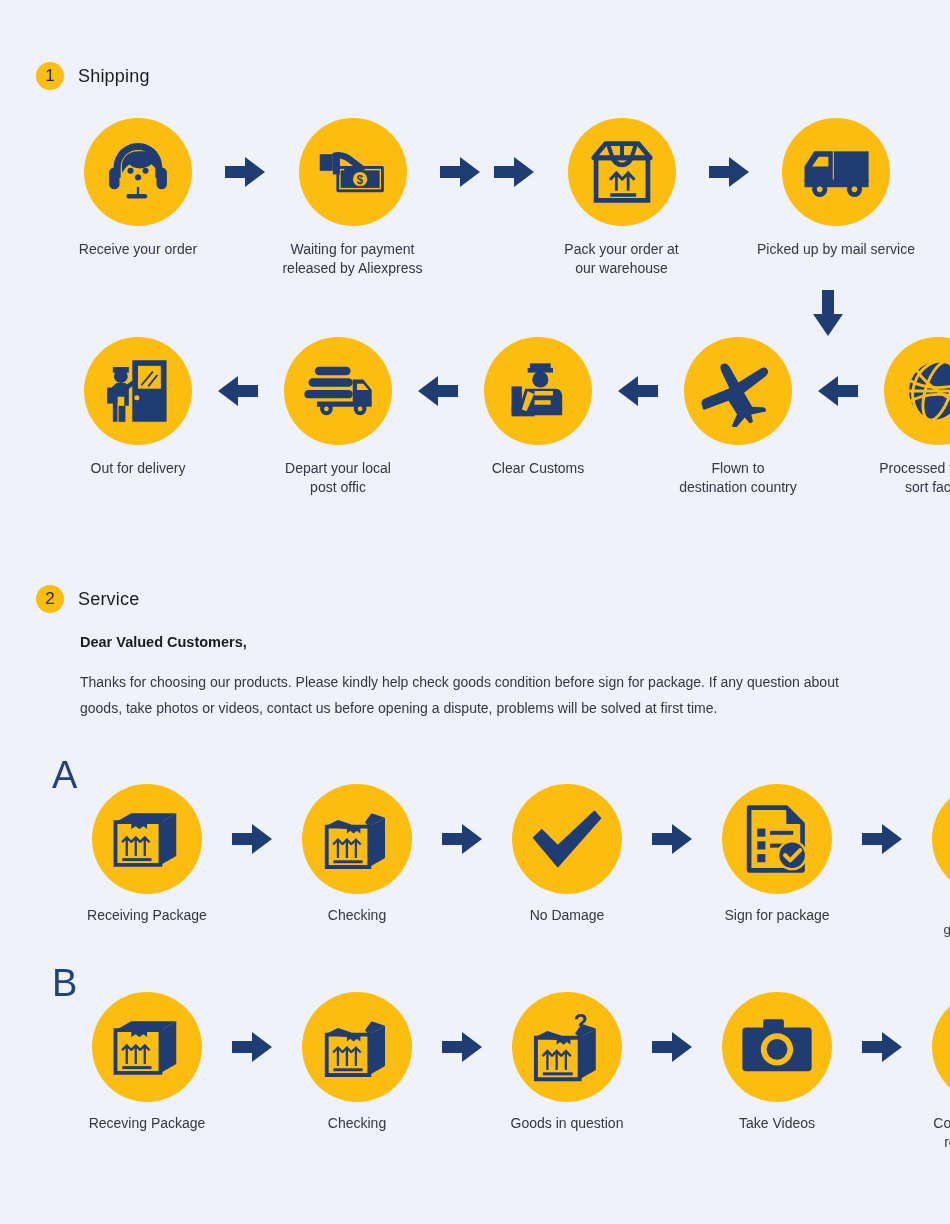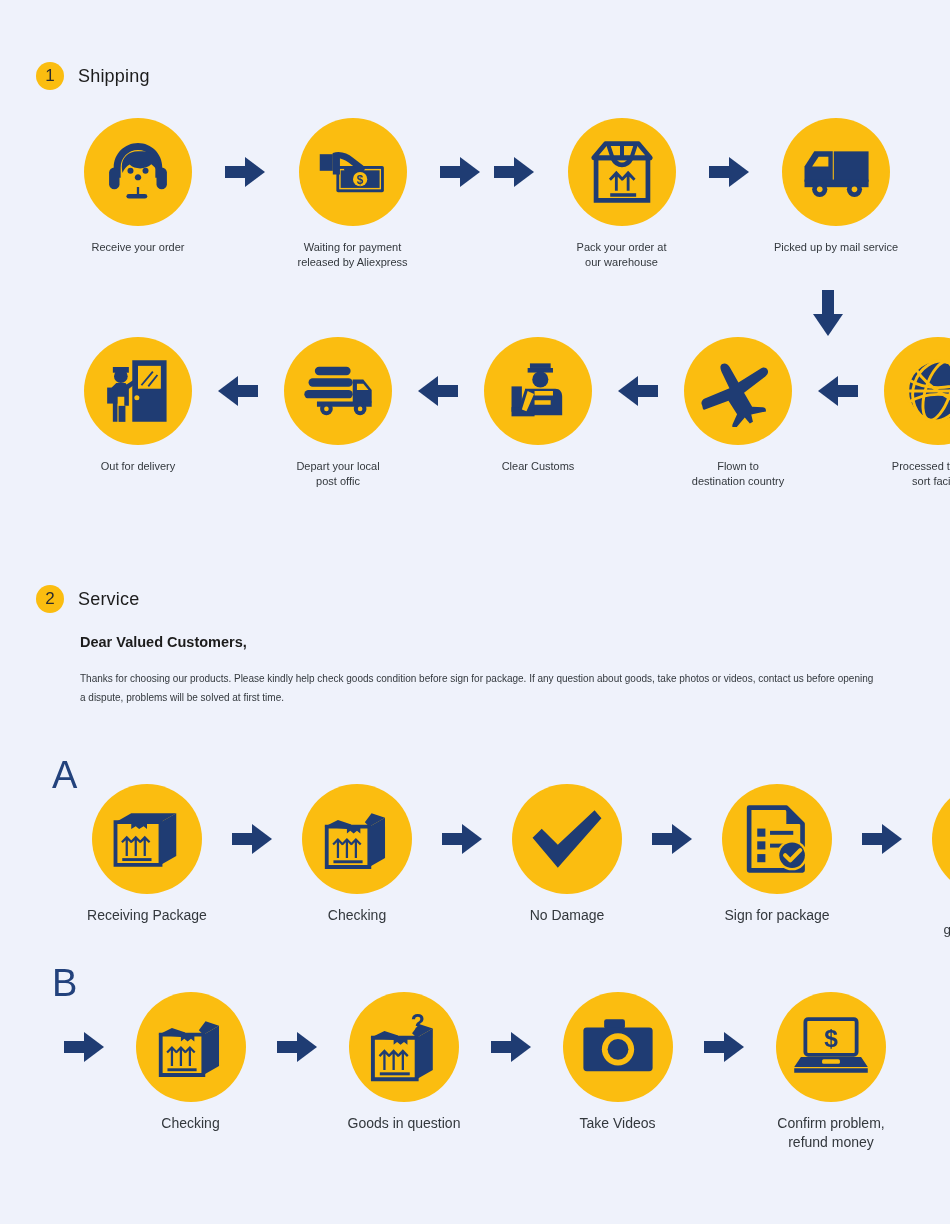--- a/index.html
+++ b/index.html
@@ -64,29 +64,29 @@
 
   
   #sec-shipping { position: absolute; left: 36px; top: 62px; }
   #row1 { position: absolute; left: 58px; top: 118px; width: 858px; }
   #downarrow { position: absolute; left: 813px; top: 290px; }
   #row2 { position: absolute; left: 58px; top: 337px; width: 858px; }
 
   #sec-service { position: absolute; left: 36px; top: 585px; }
   #service-body { position: absolute; left: 80px; top: 634px; width: 800px; }
   #service-body .salut { font-size: 14.5px; font-weight: 700; color: #1c1c1c; margin-bottom: 20px; }
-  #service-body .para { font-size: 10px; line-height: 1.85; color: #33383d; }
+  #service-body .para { font-size: 14px; line-height: 1.85; color: #33383d; }
 
   #letter-a { position: absolute; left: 52px; top: 754px; font-size: 38px; color: #23427c; font-weight: 400; }
   #rowA { position: absolute; left: 62px; top: 784px; width: 854px; }
   #letter-b { position: absolute; left: 52px; top: 962px; font-size: 38px; color: #23427c; font-weight: 400; }
   #rowB { position: absolute; left: 62px; top: 992px; width: 854px; }
 
   .r1 .disc, .r2 .disc { width: 108px; height: 108px; }
-  .r1 .cap, .r2 .cap { font-size: 11px; margin-top: 14px; width: 160px; }
+  .r1 .cap, .r2 .cap { font-size: 14px; margin-top: 14px; width: 160px; }
   .rA .disc, .rB .disc { width: 110px; height: 110px; }
   .rA .cap, .rB .cap { font-size: 14px; margin-top: 12px; width: 170px; }
   .cap.tight { line-height: 1.15; font-size: 13.5px; }
 
   .spacer { flex: 1 1 auto; }
 </style>
 </head>
 <body>
 
 <div class="page">
@@ -458,20 +458,37 @@
         </svg>
       </div>
       <div class="cap tight">Confirm and
 give us 5 stars</div>
     </div>
   </div>
 
   <div id="letter-b">B</div>
   <div class="flow rB" id="rowB">
 
+    <div class="step">
+      <div class="disc">
+        <svg width="72" height="62" viewBox="0 0 64 54">
+          <path d="M4 12h40v38H4z" fill="none" stroke="#1f3c73" stroke-width="3.4"></path>
+          <path d="M44 12l14-8v38l-14 8z" fill="#1f3c73"></path>
+          <path d="M4 12l14-8h40l-14 8z" fill="#1f3c73"></path>
+          <path d="M18 12h14v6l-3-2.4-4 2.4-3-2.4-4 2.4z" fill="#1f3c73"></path>
+          <g fill="#1f3c73">
+            <path d="M13 42V28l-2.6 2.6-1.4-1.4L14 24l5 5.2-1.4 1.4L15 28v14z"></path>
+            <path d="M21 42V28l-2.6 2.6L17 29.2 22 24l5 5.2-1.4 1.4L23 28v14z"></path>
+            <path d="M29 42V28l-2.6 2.6L25 29.2 30 24l5 5.2-1.4 1.4L31 28v14z"></path>
+          </g>
+          <rect x="10" y="44" width="26" height="2.6" fill="#1f3c73"></rect>
+        </svg>
+      </div>
+      <div class="cap">Receving Package</div>
+    </div>
 
     <div class="spacer"></div>
     <div class="arrow-cell" style="height:110px;">
       <div class="arr right">
           <span class="shaft"></span>
           <span class="head"></span>
         </div>
     </div>
     <div class="spacer"></div>
 

